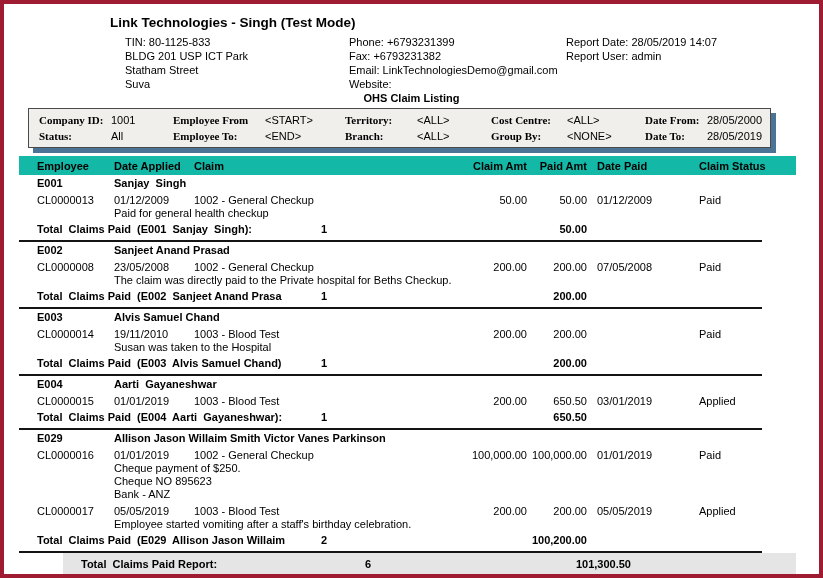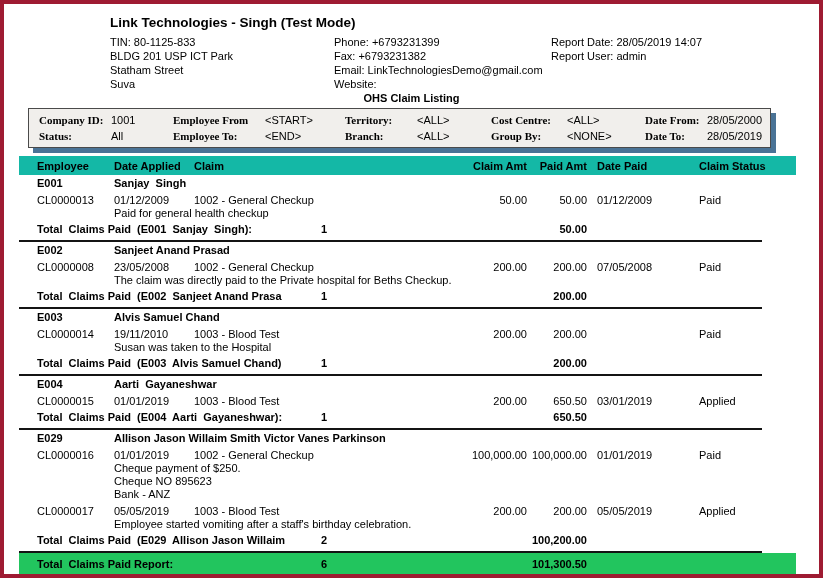--- a/index.html
+++ b/index.html
@@ -7,21 +7,21 @@
     width:823px;height:578px;box-sizing:border-box;position:relative;
     border:4px solid #9e1b32;background:#fff;overflow:hidden;
     font-family:"Liberation Sans",sans-serif;font-size:11px;color:#000;
   }
   .report-header{padding:11px 16px 0 106px;}
   .company-name{font-size:13.5px;font-weight:bold;margin-bottom:5px;}
   .header-cols{display:flex;}
   #addr-col{width:224px;}
   #contact-col{width:217px;}
   #meta-col{flex:1;}
-  .hline{line-height:14px;white-space:pre;}
+  .hline{line-height:14px;white-space:pre;margin-left:15px;}
   .report-title{text-align:center;font-weight:bold;font-size:11px;margin-top:1px;}
 
   .filter-box{
     margin:4px 0 0 24px;width:743px;box-sizing:border-box;
     background:#f1efec;border:1px solid #4a4a4a;
     box-shadow:5px 5px 0 #4a7396;
     padding:3px 2px 3px 10px;
   }
   .frow{display:flex;height:16px;align-items:center;}
   .fpair{display:flex;align-items:center;}
@@ -44,21 +44,21 @@
   .g6{padding-left:20px;}
   .gname{grid-column:2 / 8;}
   .b{font-weight:bold;}
   .ghead{padding-top:2px;}
   .claim{padding-top:5px;}
   .note{padding:1px 0 0 95px;line-height:12px;white-space:pre;}
   .total{padding:4px 0 3px;}
   .tgrid{display:grid;grid-template-columns:302px 206px 60px 1fr;}
   .t0{padding-left:18px;}
   .gsep{border-top:2px solid #141414;width:743px;margin-top:2px;}
-  .report-band{background:#22c55e;height:22px;align-items:center;font-weight:bold;}
+  .report-band{background:#e5e5e5;height:22px;align-items:center;font-weight:bold;margin-left:44px;}
 </style>
 </head>
 <body>
 
 <div class="page">
 
   <div class="report-header">
     <div class="company-name">Link Technologies - Singh (Test Mode)</div>
     <div class="header-cols">
       <div id="addr-col">

